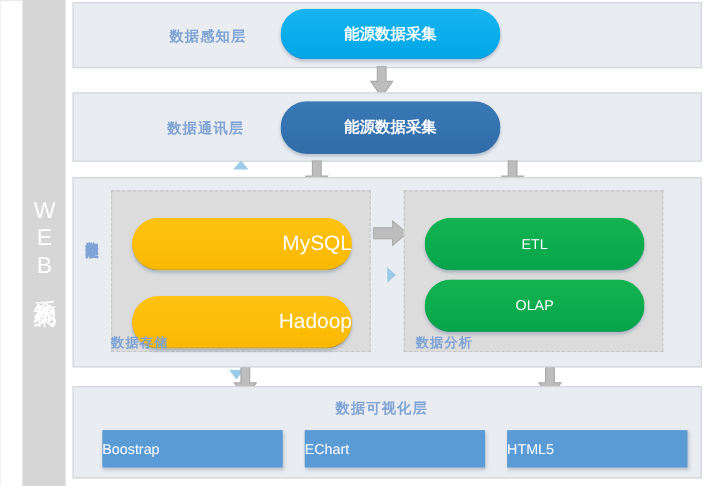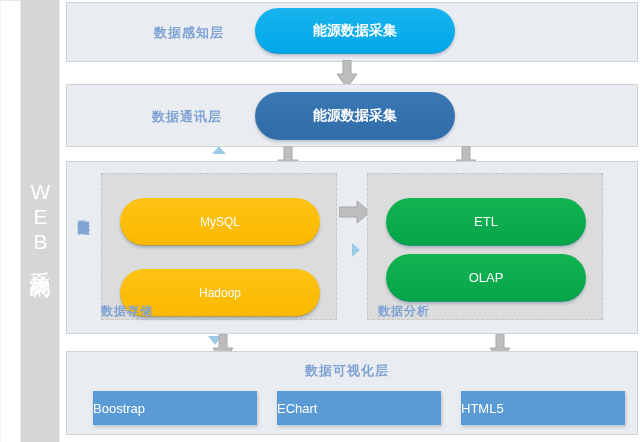--- a/index.html
+++ b/index.html
@@ -102,21 +102,22 @@
   }
   .pill.cyan {
     background: linear-gradient(#18b4ee, #00a7e8);
   }
   .pill.steel {
     background: linear-gradient(#3a78b5, #2f6ca8);
   }
   .pill.amber {
     background: linear-gradient(#fdc313, #fbb800);
     font-weight: normal;
-    font-size: 12px;
+    font-size: 19px;
+    justify-content: flex-end;
   }
   .pill.green {
     background: linear-gradient(#13b352, #07a54a);
     font-weight: normal;
     font-size: 13px;
   }
 
   
   .group-box {
     position: absolute;

